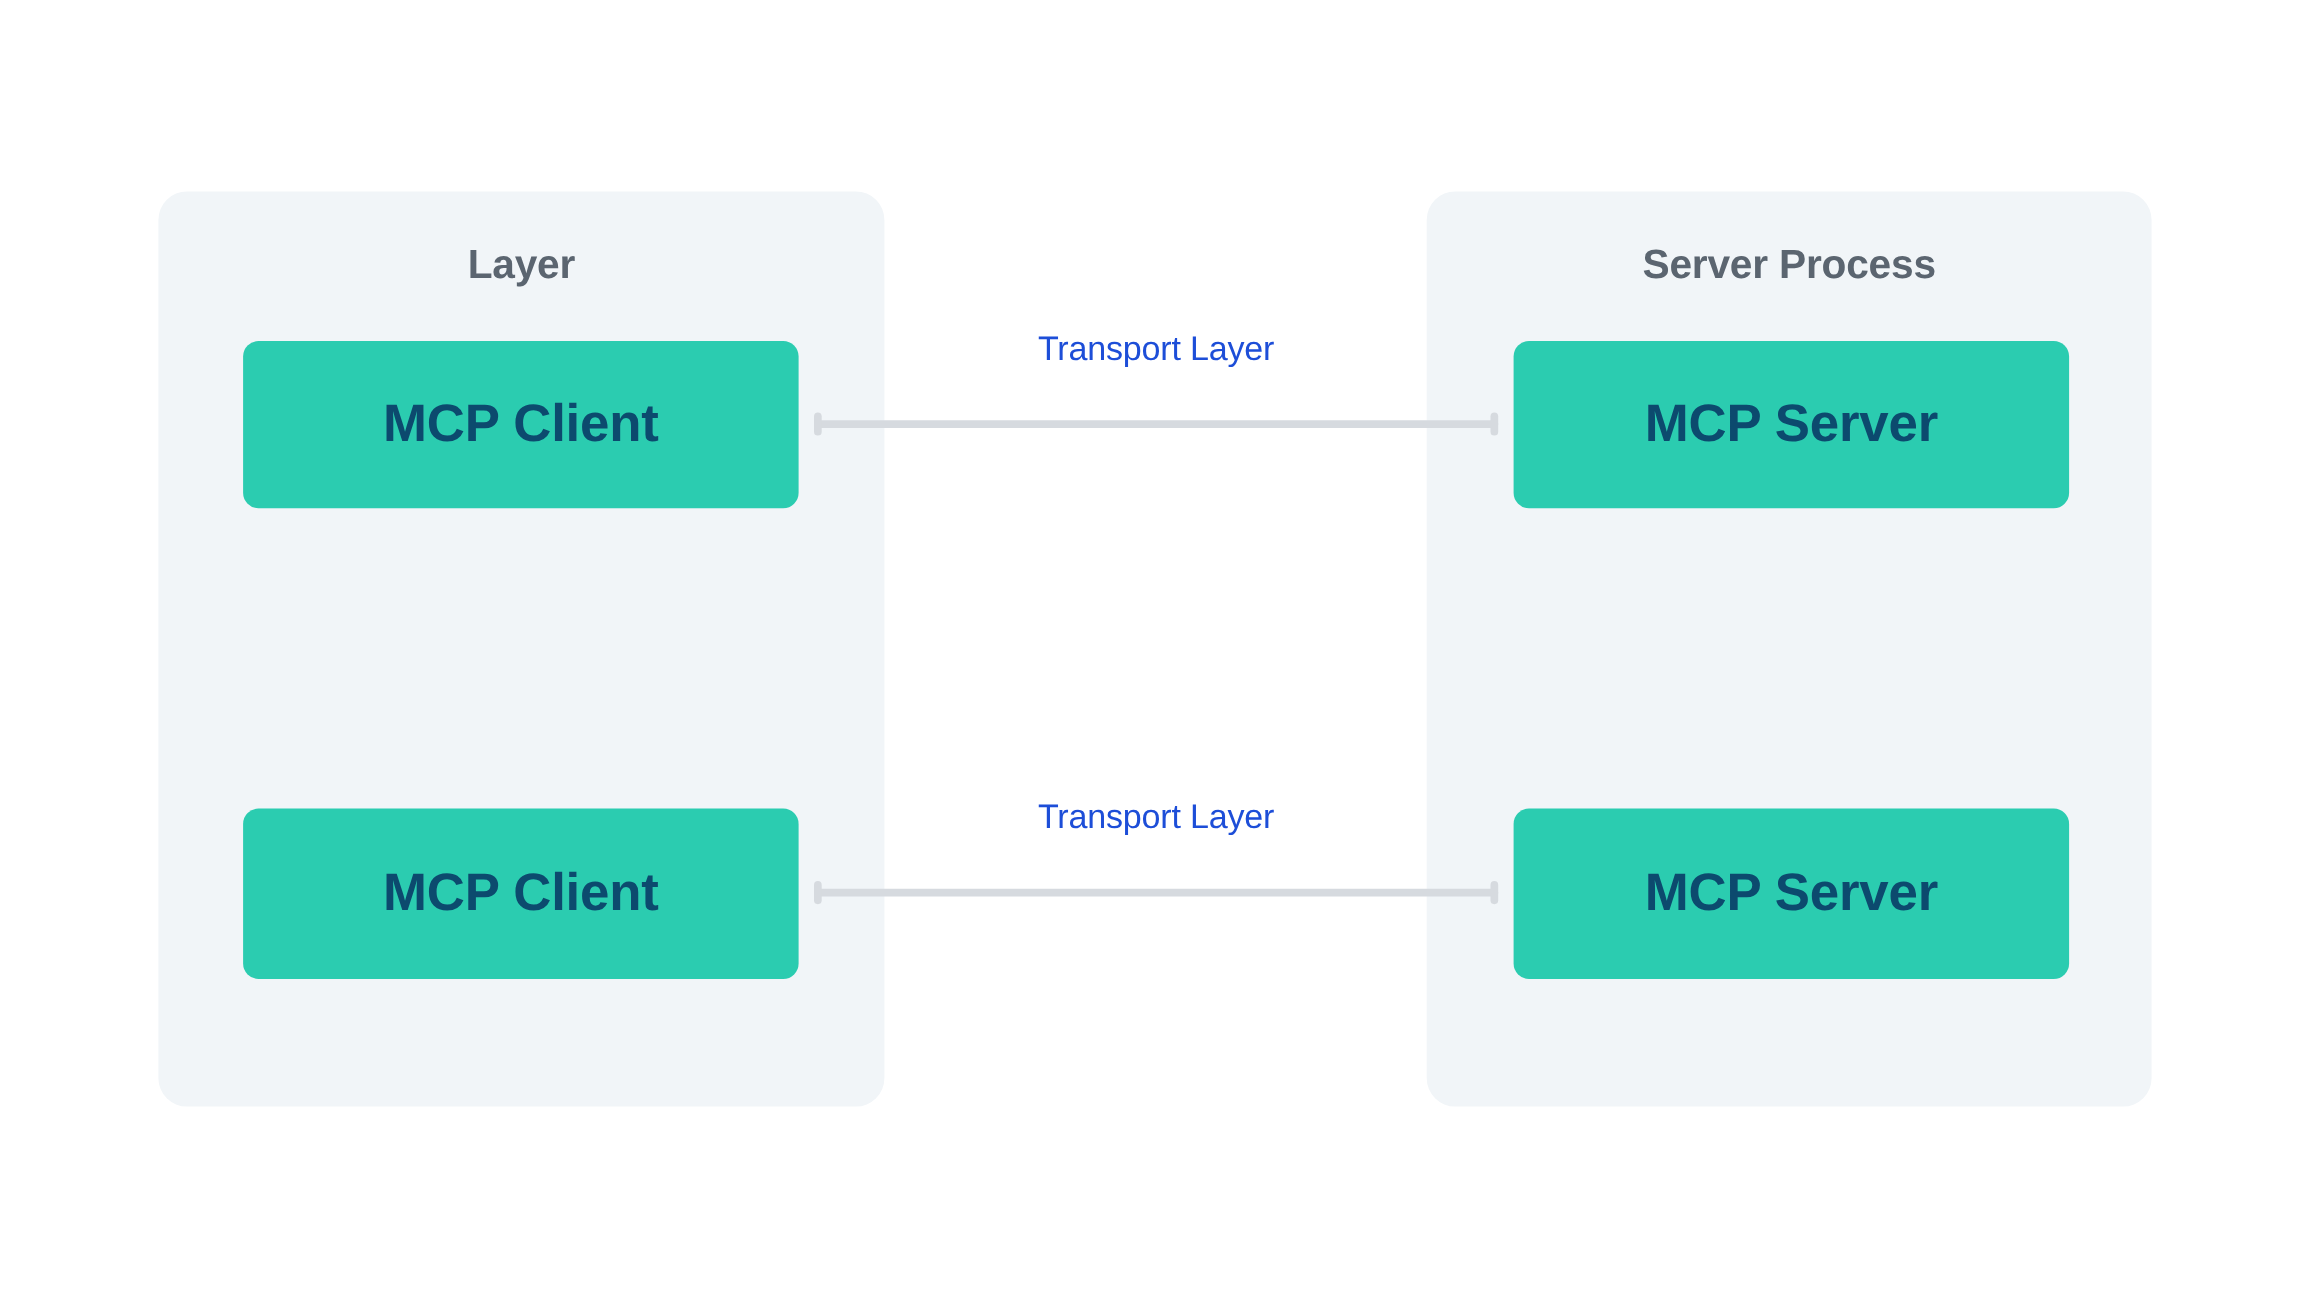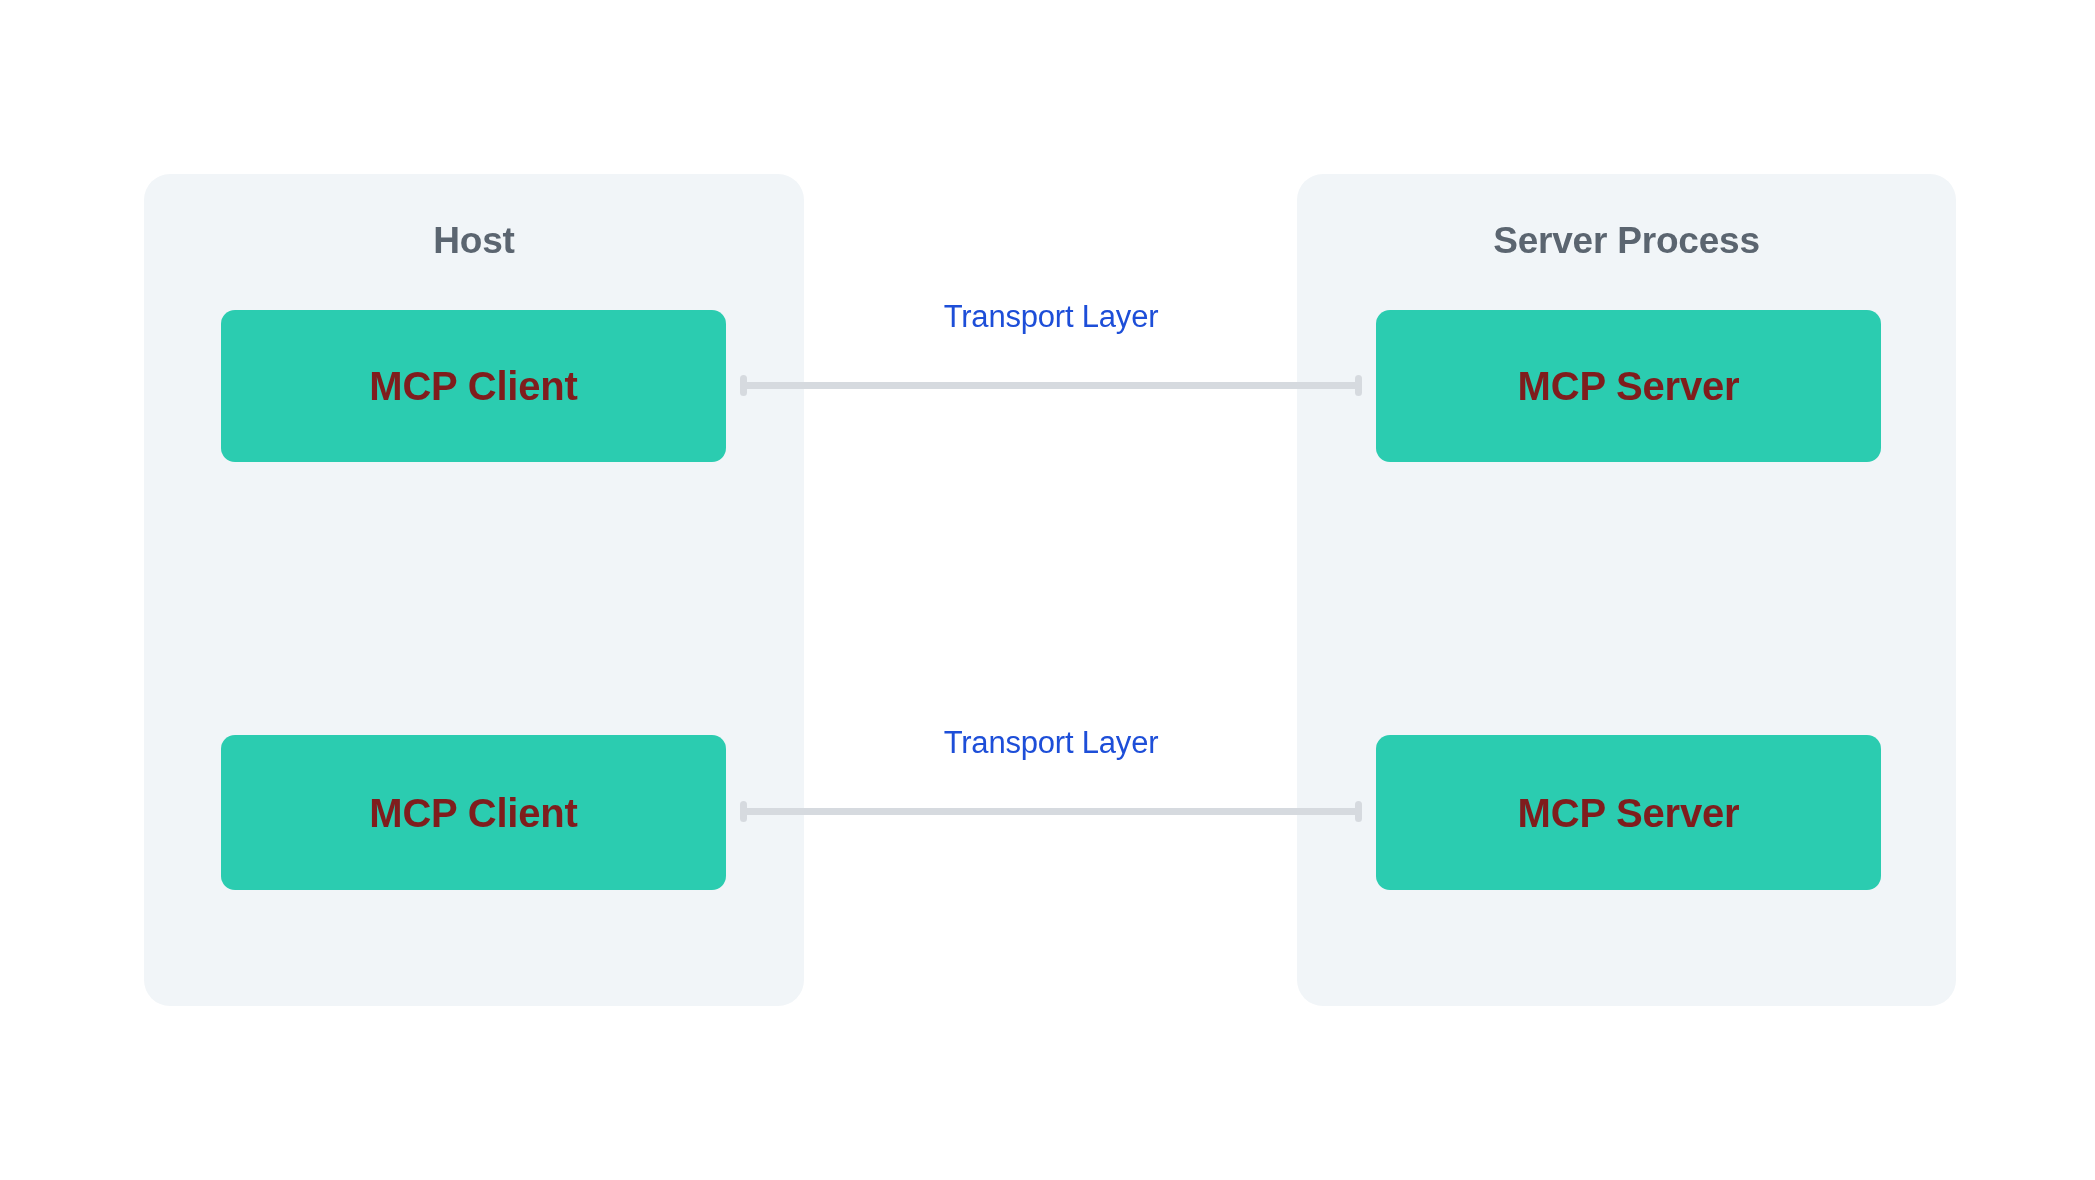--- a/index.html
+++ b/index.html
@@ -59,23 +59,23 @@
   .node-box {
     position: absolute;
     background: #2bccb0;
     border-radius: 14px;
     display: flex;
     align-items: center;
     justify-content: center;
   }
 
   .node-label {
-    font-size: 40px;
+    font-size: 48px;
     font-weight: 700;
-    color: #7f1d1d;
+    color: #0c4a6e;
     letter-spacing: -0.2px;
     line-height: 1.1;
     white-space: nowrap;
   }
 
   
   #node-client-1 { left: 221px; top: 310px;  width: 505px; height: 152px; }
   #node-client-2 { left: 221px; top: 735px;  width: 505px; height: 155px; }
 
   
@@ -127,21 +127,21 @@
     line-height: 1.1;
     white-space: nowrap;
   }
 </style>
 </head>
 <body>
 
 <div id="diagram-root">
 
   <div class="panel" id="panel-host">
-    <div class="panel-title">Host</div>
+    <div class="panel-title">Layer</div>
   </div>
 
   <div class="panel" id="panel-server">
     <div class="panel-title">Server Process</div>
   </div>
 
   <div class="node-box" id="node-client-1">
     <span class="node-label">MCP Client</span>
   </div>
 

